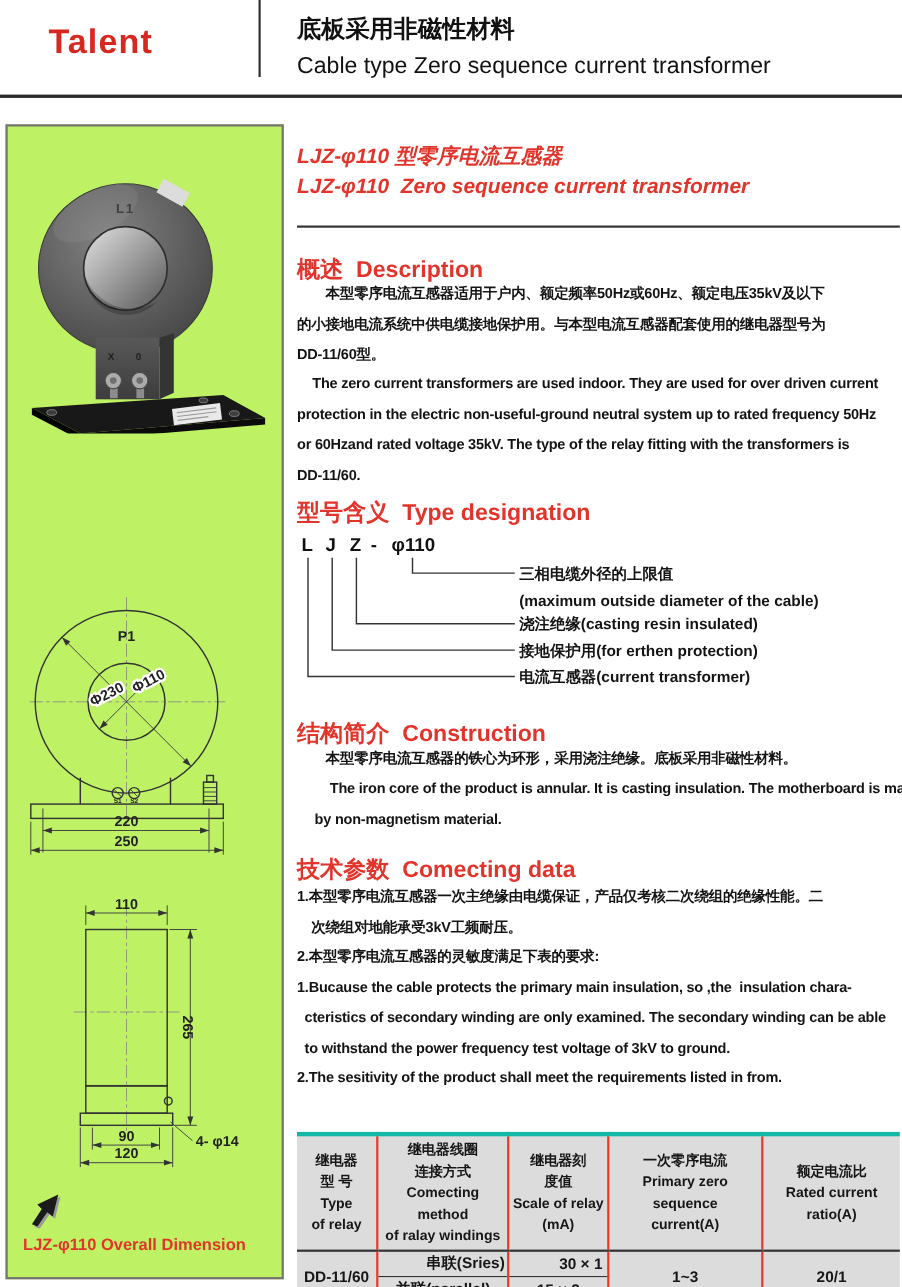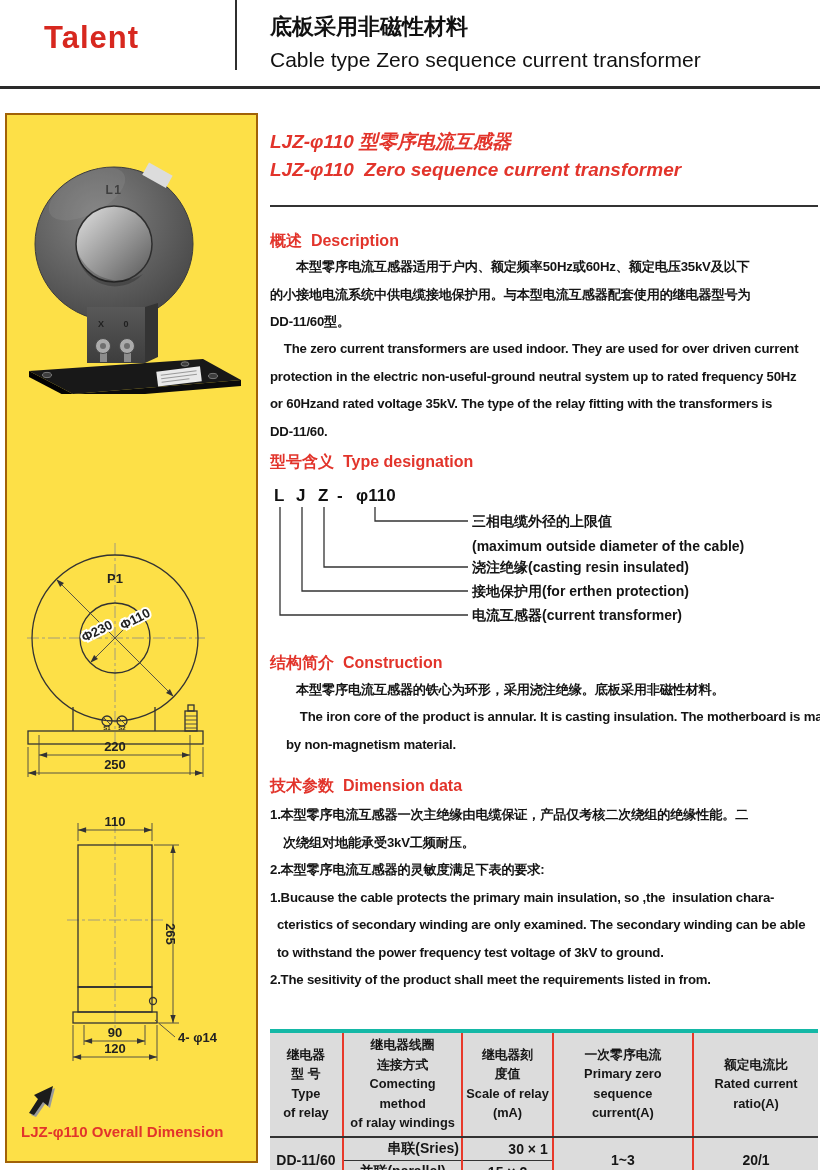--- a/index.html
+++ b/index.html
@@ -8,32 +8,32 @@
   
   .logo{position:absolute;left:44px;top:20px;font-size:31px;font-weight:900;
         letter-spacing:1px;color:#d7281f;}
   .hdr-vline{position:absolute;left:235px;top:0;width:2px;height:70px;background:#2f2f2f;}
   .hdr-titles{position:absolute;left:270px;top:12px;width:540px;}
   .hdr-zh{font-size:22px;font-weight:900;color:#111;}
   .hdr-en{font-size:21px;font-weight:400;color:#111;margin-top:6px;}
   .hdr-rule{position:absolute;left:0;top:86px;width:820px;height:3px;background:#2a2a2a;}
   
   .panel{position:absolute;left:5px;top:113px;width:249px;height:1046px;
-         border:2px solid #a16207;background:#fde047;}
+         border:2px solid #737373;background:#bef264;}
   .panel svg{position:absolute;}
   .fig-caption{position:absolute;left:14px;top:1008px;font-size:15px;font-weight:800;
          color:#e2342b;}
   .arrow-ic{position:absolute;left:20px;top:968px;}
   
   .col{position:absolute;left:270px;top:113px;width:548px;height:1050px;}
   .col > *{position:absolute;left:0;}
   .ptitle{font-weight:800;font-size:19px;color:#e2342b;white-space:pre;font-style:italic;}
   .t-zh{top:16px;} .t-en{top:46px;}
   .title-rule{top:92px;width:548px;height:2px;background:#333;}
-  h2{margin:0;font-size:16px;font-weight:800;color:#e2342b;white-space:pre;}
+  h2{margin:0;font-size:21px;font-weight:800;color:#e2342b;white-space:pre;}
   .h-desc{top:118px;} .h-type{top:339px;} .h-constr{top:540px;text-align:right;} .h-tech{top:663px;}
   .body-text{font-size:13.2px;line-height:27.5px;font-weight:600;letter-spacing:-0.2px;
              color:#141414;white-space:pre;margin:0;width:548px;}
   .p-desc-zh{top:140px;} .p-desc-en{top:222px;}
   .p-constr-zh{top:563px;} .p-constr-en{top:590px;margin-left:16px;}
   .p-tech{top:688px;}
   .type-svg{top:372px;}
   
   .tbl-wrap{top:888px;width:548px;}
   table{border-collapse:collapse;table-layout:fixed;width:548px;
@@ -241,21 +241,21 @@
       <text class="lbltxt" x="202" y="87">浇注绝缘(casting resin insulated)</text>
       <text class="lbltxt" x="202" y="111">接地保护用(for erthen protection)</text>
       <text class="lbltxt" x="202" y="135">电流互感器(current transformer)</text>
     </svg>
 
     <h2 class="h-constr">结构简介  Construction</h2>
     <p class="body-text p-constr-zh">　　本型零序电流互感器的铁心为环形，采用浇注绝缘。底板采用非磁性材料。</p>
     <p class="body-text p-constr-en">    The iron core of the product is annular. It is casting insulation. The motherboard is made
 by non-magnetism material.</p>
 
-    <h2 class="h-tech">技术参数  Dimension data</h2>
+    <h2 class="h-tech">技术参数  Comecting data</h2>
     <p class="body-text p-tech">1.本型零序电流互感器一次主绝缘由电缆保证，产品仅考核二次绕组的绝缘性能。二
 　次绕组对地能承受3kV工频耐压。
 2.本型零序电流互感器的灵敏度满足下表的要求:
 1.Bucause the cable protects the primary main insulation, so ,the  insulation chara-
   cteristics of secondary winding are only examined. The secondary winding can be able
   to withstand the power frequency test voltage of 3kV to ground.
 2.The sesitivity of the product shall meet the requirements listed in from.</p>
 
     <div class="tbl-wrap">
       <table>

